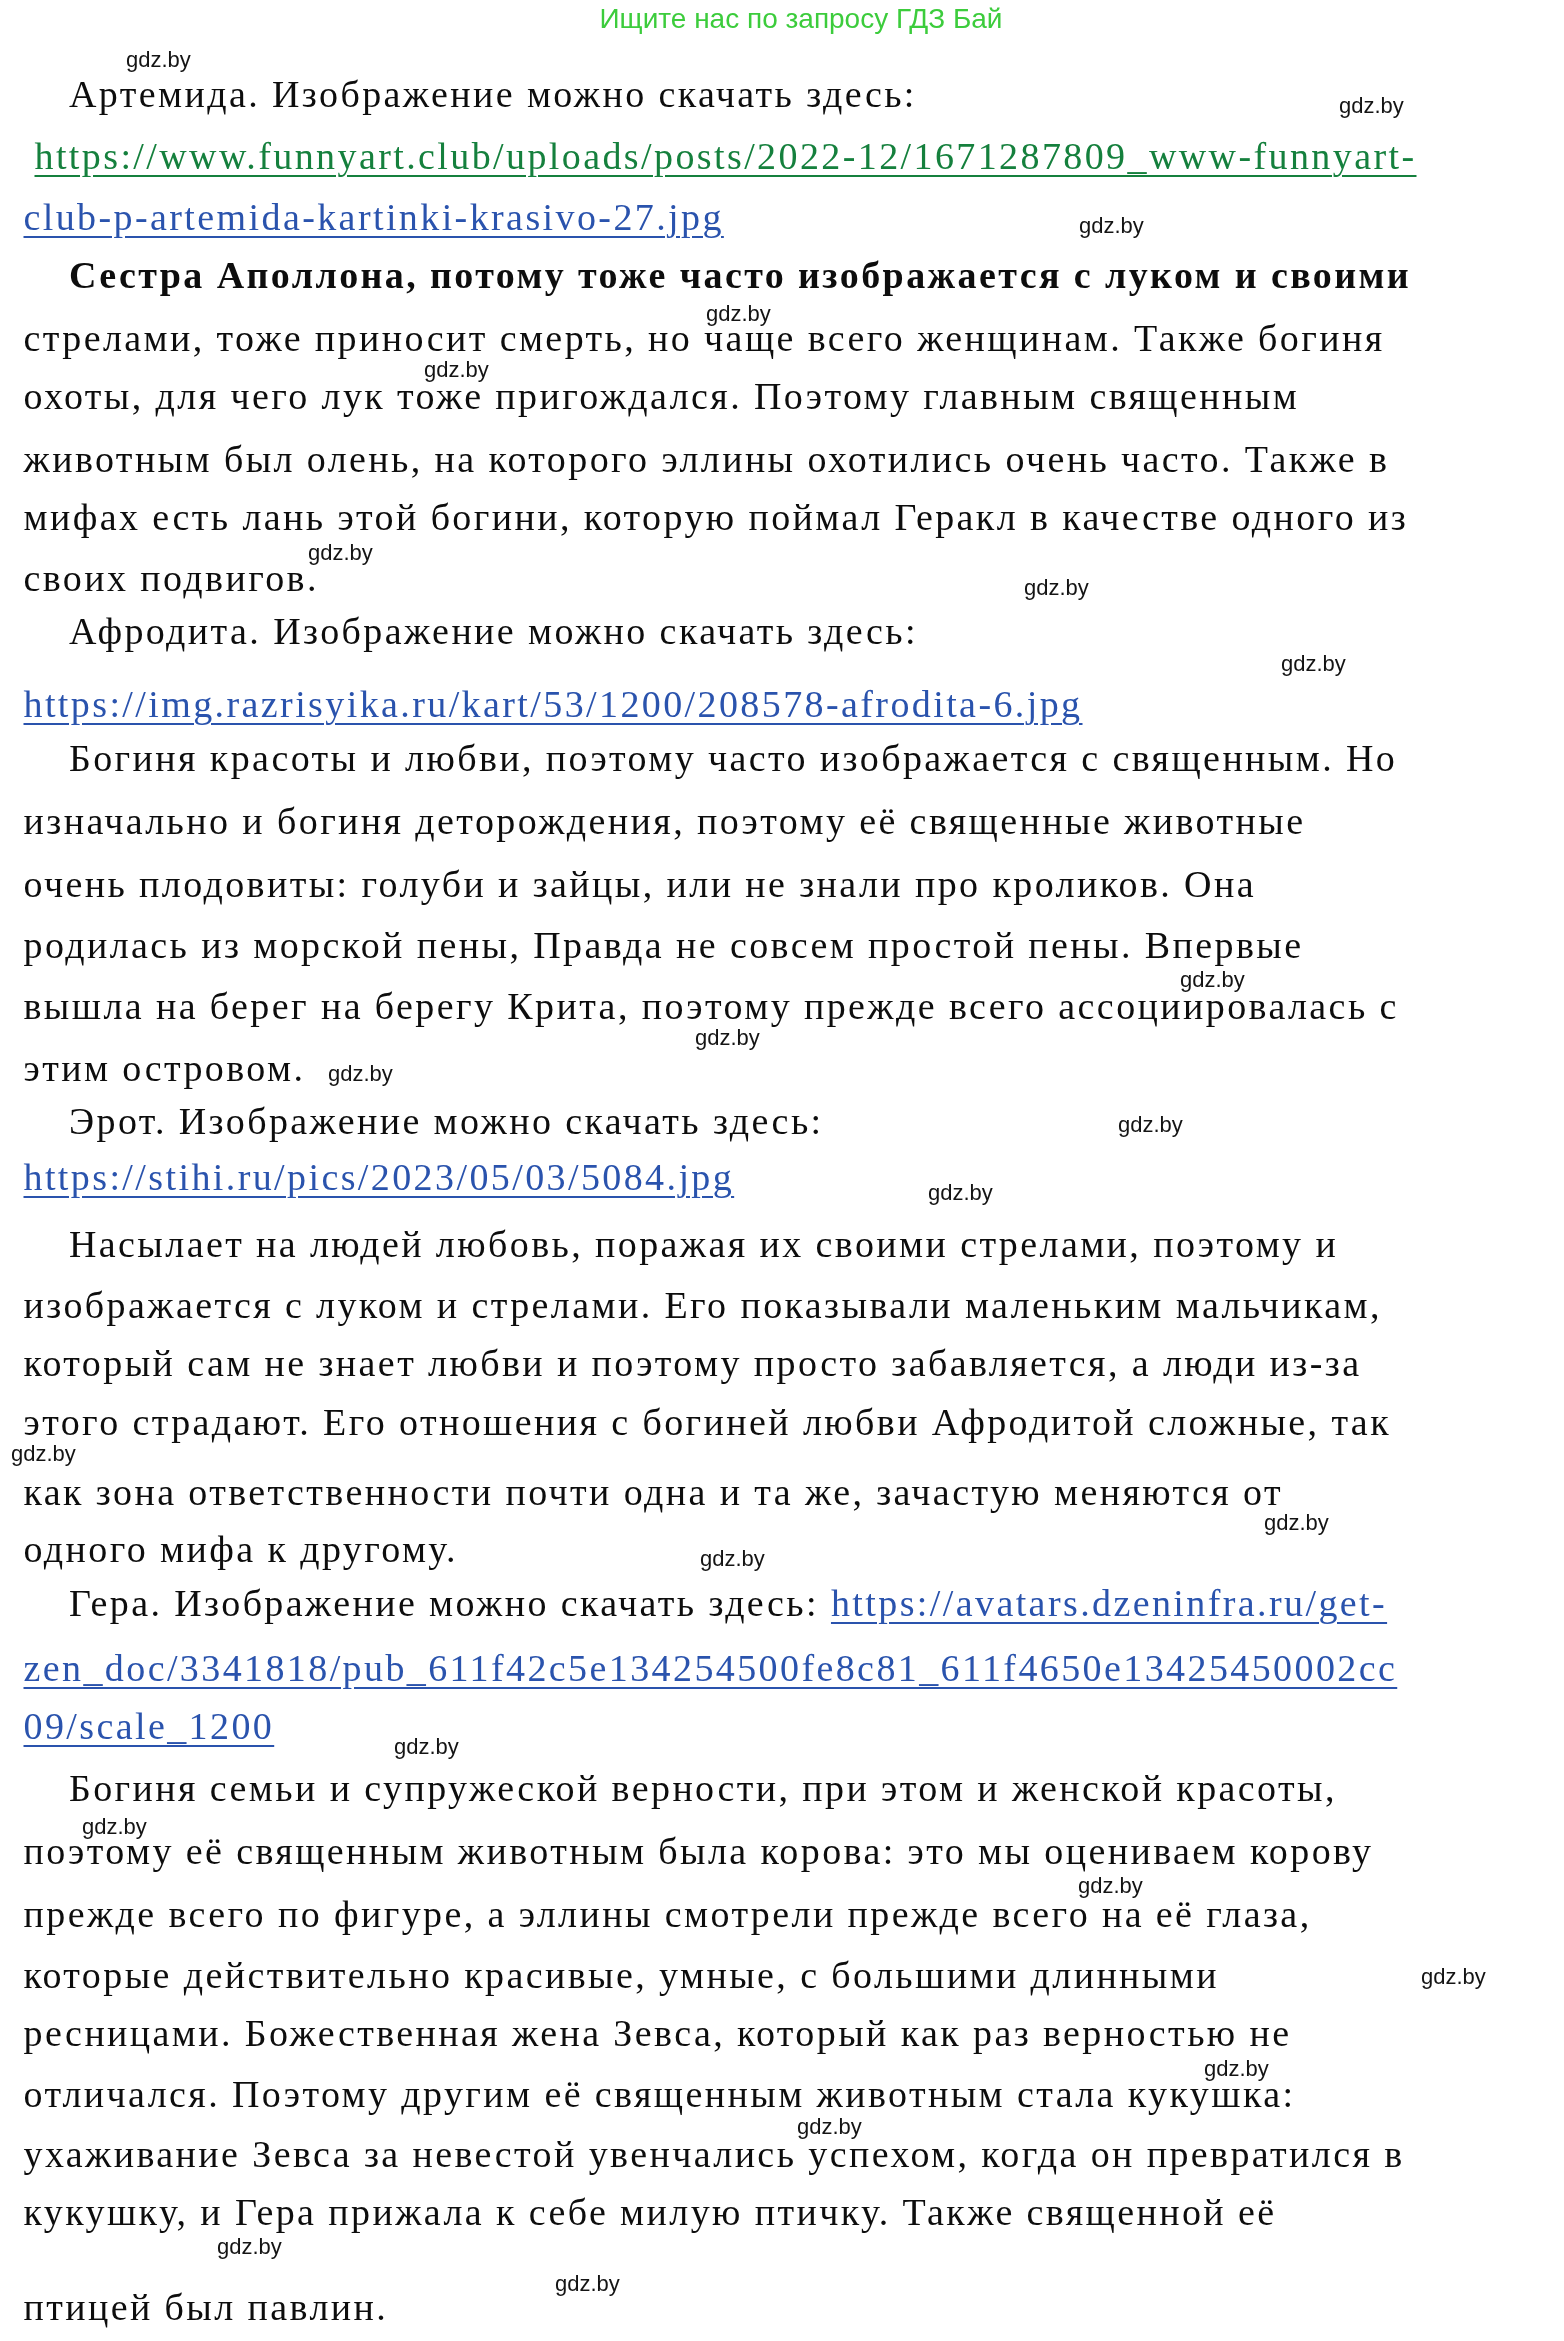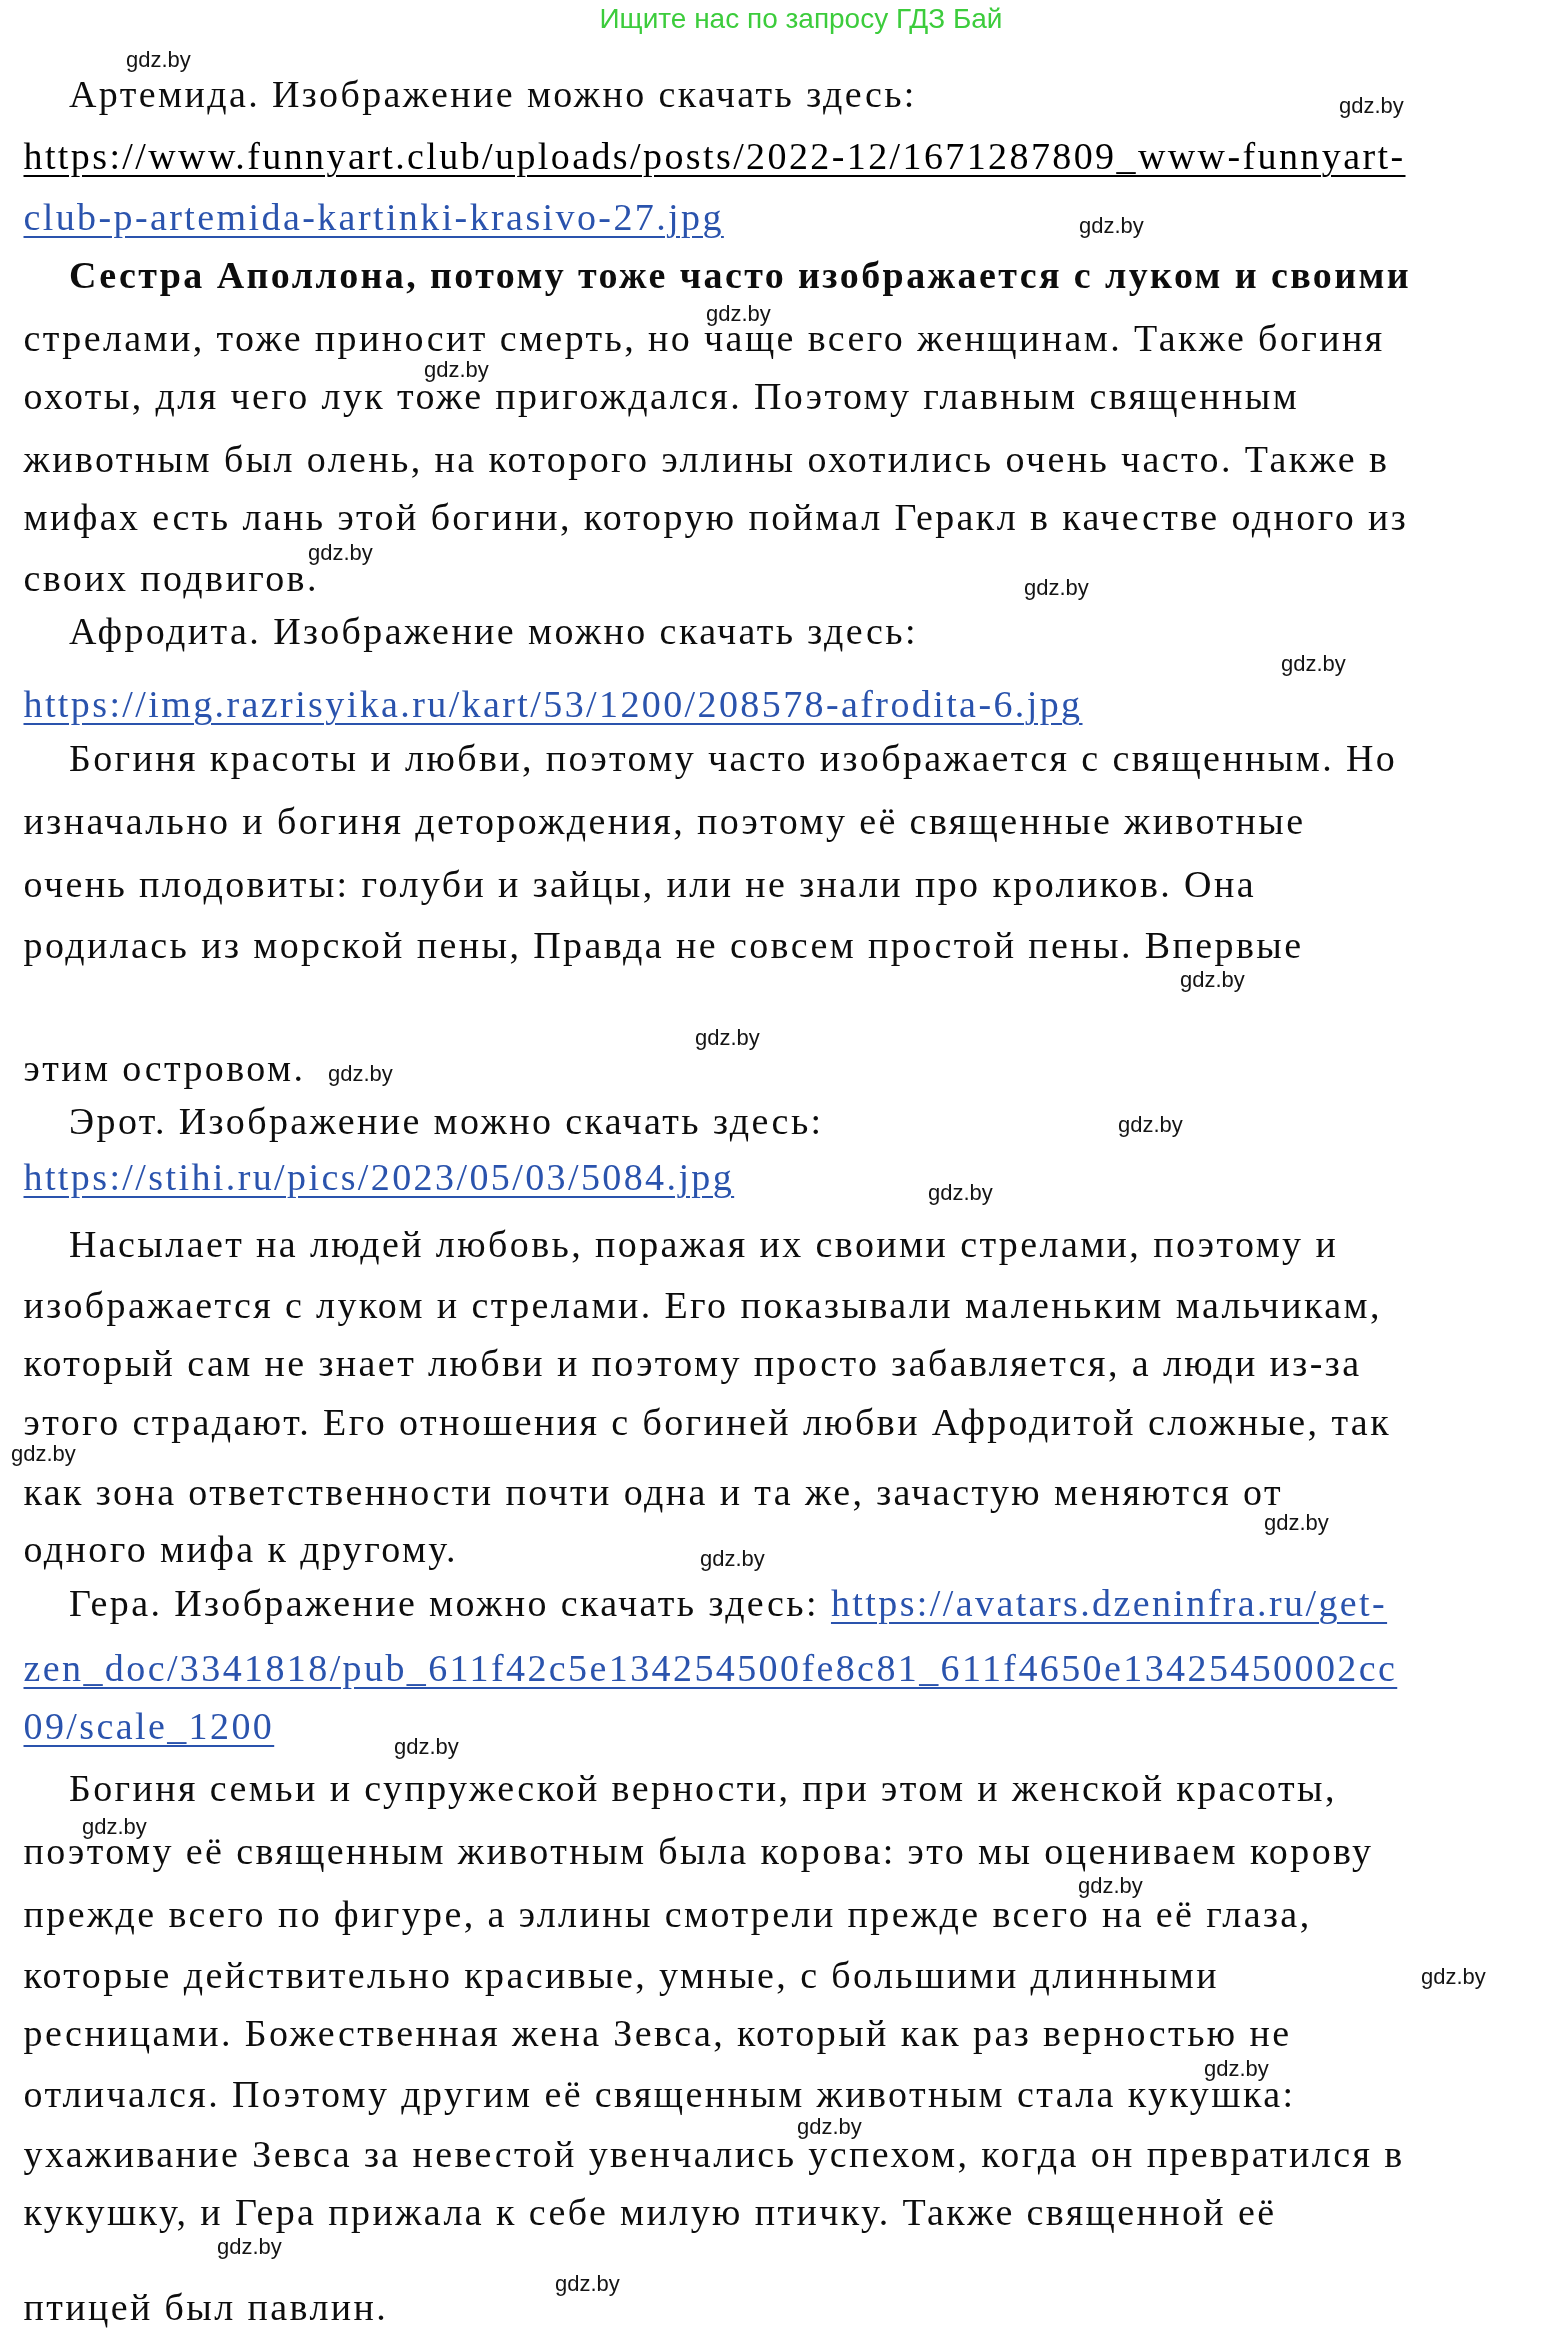--- a/index.html
+++ b/index.html
@@ -54,34 +54,35 @@
     color:#530d96;
   }
 </style>
 </head>
 <body>
 
 <div class="page">
   <div class="site-header" style="color: rgb(60, 204, 60);">Ищите нас по запросу ГДЗ Бай</div>
   <div class="content">
       <div class="line indent" style="top: 75px;"><span>Артемида. Изображение можно скачать здесь:</span></div>
-      <div class="line" style="top: 137px;"><a class="link" style="color: #000000;">https://www.funnyart.club/uploads/posts/2022-12/1671287809_www-funnyart-</a></div>
+      <div class="line" style="top: 137px;"><a class="link" style="color: #15803d; margin-left: 11px;">https://www.funnyart.club/uploads/posts/2022-12/1671287809_www-funnyart-</a></div>
       <div class="line" style="top: 198px;"><a class="link" style="color: rgb(42, 83, 173);">club-p-artemida-kartinki-krasivo-27.jpg</a></div>
       <div class="line indent" style="top: 256px; font-weight: bold;"><span>Сестра Аполлона, потому тоже часто изображается с луком и своими</span></div>
       <div class="line" style="top: 319px;"><span>стрелами, тоже приносит смерть, но чаще всего женщинам. Также богиня</span></div>
       <div class="line" style="top: 377px;"><span>охоты, для чего лук тоже пригождался. Поэтому главным священным</span></div>
       <div class="line" style="top: 440px;"><span>животным был олень, на которого эллины охотились очень часто. Также в</span></div>
       <div class="line" style="top: 498px;"><span>мифах есть лань этой богини, которую поймал Геракл в качестве одного из</span></div>
       <div class="line" style="top: 559px;"><span>своих подвигов.</span></div>
       <div class="line indent" style="top: 612px;"><span>Афродита. Изображение можно скачать здесь:</span></div>
       <div class="line" style="top: 685px;"><a class="link" style="color: rgb(42, 83, 173);">https://img.razrisyika.ru/kart/53/1200/208578-afrodita-6.jpg</a></div>
       <div class="line indent" style="top: 739px;"><span>Богиня красоты и любви, поэтому часто изображается с священным. Но</span></div>
       <div class="line" style="top: 802px;"><span>изначально и богиня деторождения, поэтому её священные животные</span></div>
       <div class="line" style="top: 865px;"><span>очень плодовиты: голуби и зайцы, или не знали про кроликов. Она</span></div>
       <div class="line" style="top: 926px;"><span>родилась из морской пены, Правда не совсем простой пены. Впервые</span></div>
+      <div class="line" style="top: 987px;"><span>вышла на берег на берегу Крита, поэтому прежде всего ассоциировалась с</span></div>
       <div class="line" style="top: 1049px;"><span>этим островом.</span></div>
       <div class="line indent" style="top: 1102px;"><span>Эрот. Изображение можно скачать здесь:</span></div>
       <div class="line" style="top: 1158px;"><a class="link" style="color: rgb(42, 83, 173);">https://stihi.ru/pics/2023/05/03/5084.jpg</a></div>
       <div class="line indent" style="top: 1225px;"><span>Насылает на людей любовь, поражая их своими стрелами, поэтому и</span></div>
       <div class="line" style="top: 1286px;"><span>изображается с луком и стрелами. Его показывали маленьким мальчикам,</span></div>
       <div class="line" style="top: 1344px;"><span>который сам не знает любви и поэтому просто забавляется, а люди из-за</span></div>
       <div class="line" style="top: 1403px;"><span>этого страдают. Его отношения с богиней любви Афродитой сложные, так</span></div>
       <div class="line" style="top: 1473px;"><span>как зона ответственности почти одна и та же, зачастую меняются от</span></div>
       <div class="line" style="top: 1530px;"><span>одного мифа к другому.</span></div>
       <div class="line indent" style="top: 1584px;"><span>Гера. Изображение можно скачать здесь: </span><a class="link" style="color: rgb(42, 83, 173);">https://avatars.dzeninfra.ru/get-</a></div>

